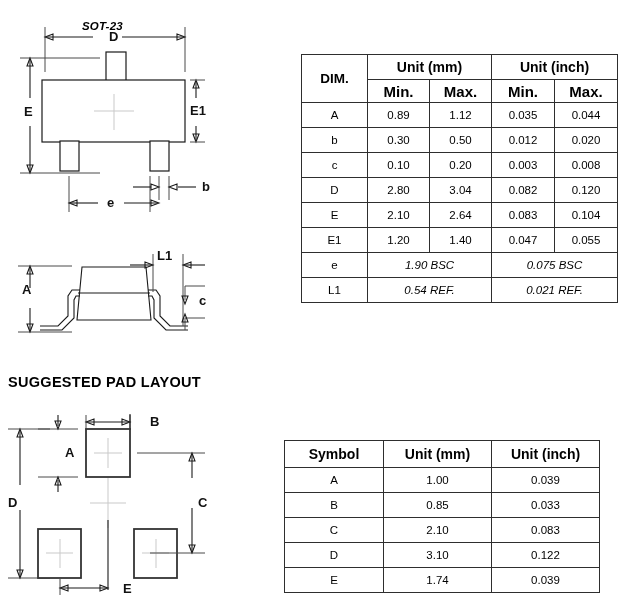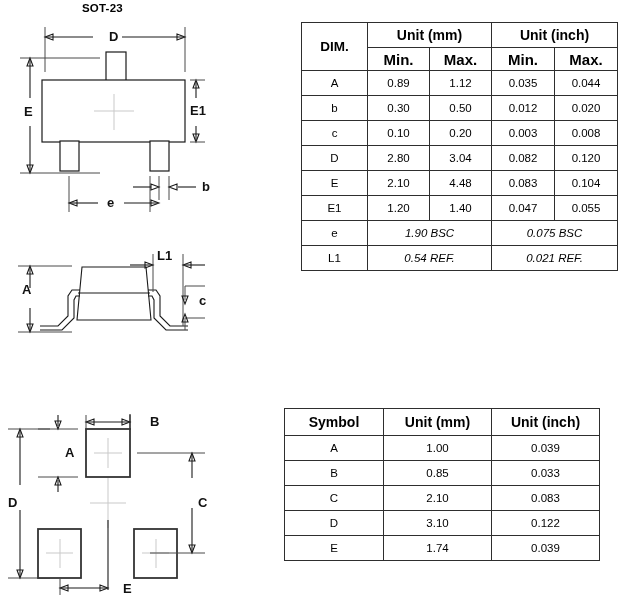--- a/index.html
+++ b/index.html
@@ -67,20 +67,21 @@
   .bodyfill { fill: #ffffff; stroke: #1a1a1a; stroke-width: 1.2; }
   .padfill  { fill: #ffffff; stroke: #333333; stroke-width: 1.8; }
 
   
   table.dimtable {
     position: absolute;
     border-collapse: collapse;
     background: #ffffff;
     font-family: "Liberation Sans", sans-serif;
     table-layout: fixed;
+    margin-top: 32px;
   }
   table.dimtable th,
   table.dimtable td {
     border: 1px solid #2e2e2e;
     text-align: center;
     vertical-align: middle;
     color: #000000;
     padding: 0;
   }
   table.dimtable th {
@@ -114,21 +115,21 @@
   #table-dimensions col.d2 { width: 62px; }
   #table-dimensions col.d3 { width: 62px; }
   #table-dimensions col.d4 { width: 63px; }
   #table-dimensions col.d5 { width: 63px; }
 </style>
 </head>
 <body>
 
 <div class="page">
 
-  <div class="lbl-title" style="left:82px; top:2px;">SOT-23</div>
+  <div class="lbl-title" style="left:82px; top:20px;font-style:italic;">SOT-23</div>
 
   <svg class="draw" width="280" height="230" viewBox="0 0 280 230" style="left:0px; top:0px;">
 
     <line class="ext" x1="45" y1="27" x2="45" y2="72"></line>
     <line class="ext" x1="185" y1="27" x2="185" y2="72"></line>
 
     <line class="solid" x1="46" y1="37" x2="93" y2="37"></line>
     <line class="solid" x1="122" y1="37" x2="184" y2="37"></line>
     <path class="solid" d="M45,37 L53,34 L53,40 Z" fill="#1a1a1a"></path>
     <path class="solid" d="M185,37 L177,34 L177,40 Z" fill="#1a1a1a"></path>
@@ -213,20 +214,21 @@
     <line class="ext" x1="185" y1="78" x2="205" y2="78"></line>
     <line class="ext" x1="185" y1="78" x2="185" y2="90"></line>
     <path class="solid" d="M185,64 L182,56 L188,56 Z" fill="#1a1a1a"></path>
     <path class="solid" d="M185,74 L182,82 L188,82 Z" fill="#1a1a1a"></path>
   </svg>
 
   <div class="lbl" style="left:22px; top:283px;">A</div>
   <div class="lbl" style="left:157px; top:249px;">L1</div>
   <div class="lbl" style="left:199px; top:294px;">c</div>
 
+  <div class="lbl-section" style="left:8px; top:374px;">SUGGESTED PAD LAYOUT</div>
 
   <svg class="draw" width="290" height="200" viewBox="0 0 290 200" style="left:0px; top:400px;">
 
     <line class="ext" x1="86" y1="15" x2="86" y2="30"></line>
     <line class="ext" x1="130" y1="15" x2="130" y2="30"></line>
     <line class="solid" x1="87" y1="22" x2="129" y2="22"></line>
     <path class="solid" d="M86,22  L94,19  L94,25 Z" fill="#1a1a1a"></path>
     <path class="solid" d="M130,22 L122,19 L122,25 Z" fill="#1a1a1a"></path>
     <line class="solid" x1="130" y1="14" x2="130" y2="30"></line>
 
@@ -325,21 +327,21 @@
       <tr>
         <td class="c-sym">D</td>
         <td>2.80</td>
         <td>3.04</td>
         <td>0.082</td>
         <td>0.120</td>
       </tr>
       <tr>
         <td class="c-sym">E</td>
         <td>2.10</td>
-        <td>4.48</td>
+        <td>2.64</td>
         <td>0.083</td>
         <td>0.104</td>
       </tr>
       <tr>
         <td class="c-sym">E1</td>
         <td>1.20</td>
         <td>1.40</td>
         <td>0.047</td>
         <td>0.055</td>
       </tr>

